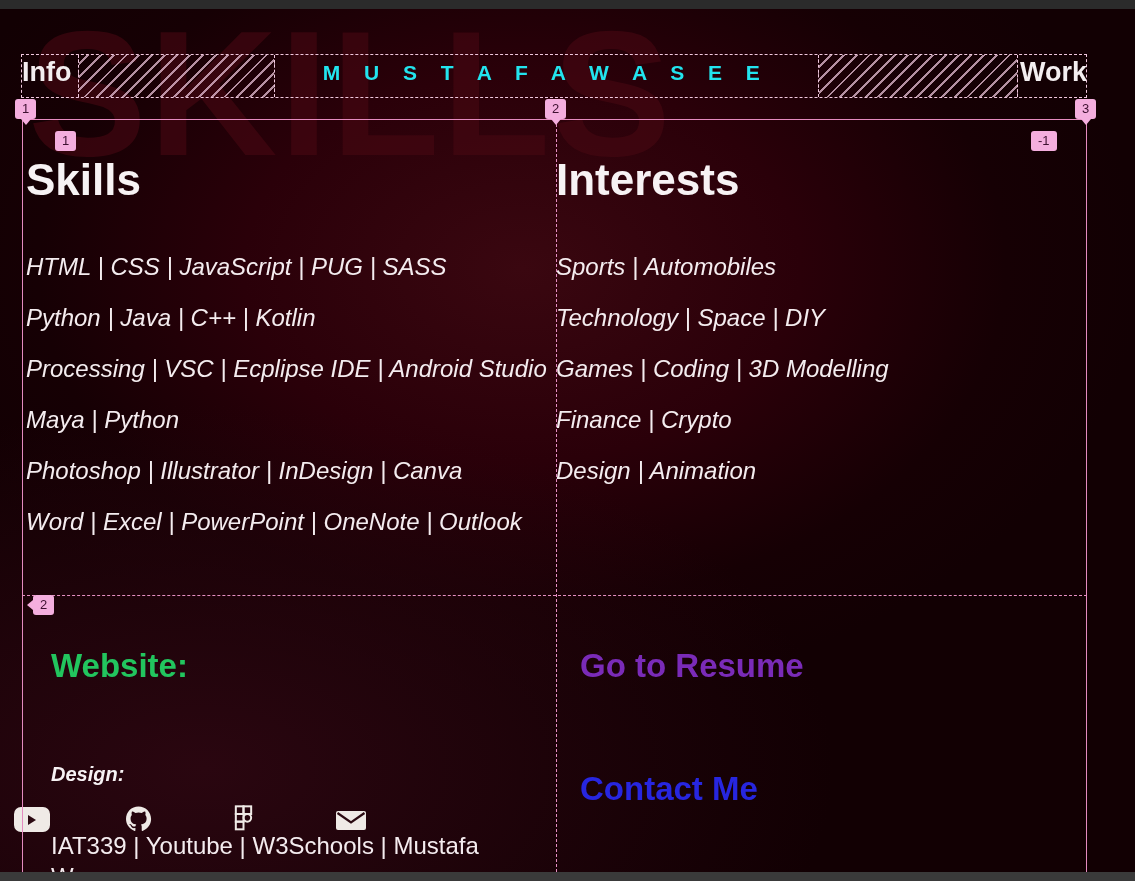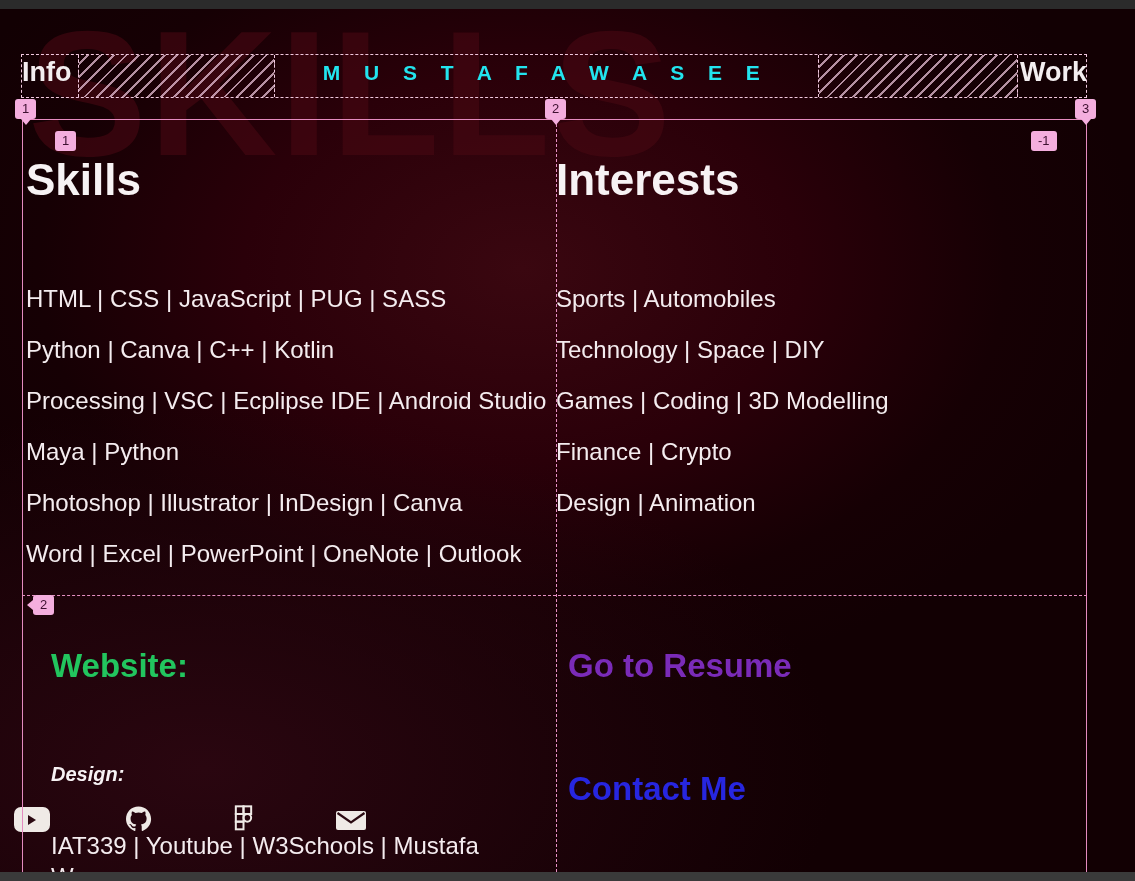--- a/index.html
+++ b/index.html
@@ -107,32 +107,32 @@
 
   
   .main{
     position:absolute; top:110px; left:22px; width:1065px; height:753px;
     z-index:10;
   }
   .sec-head{
     color:#f7f2f4; font-size:44px; font-weight:bold;
     font-family:"Liberation Sans", sans-serif; line-height:1.05;
   }
-  .row-list{ margin-top:84px; }
+  .row-list{ margin-top:52px;font-style:italic; }
   .row-item{
     color:#f4ecef; font-size:24px; line-height:1; margin-bottom:27px;
     font-family:"Liberation Sans", sans-serif; white-space:nowrap;
   }
 
   .col-left{ position:absolute; left:4px; top:38px; width:530px; }
   .col-right{ position:absolute; left:534px; top:38px; width:530px; }
 
   
   .lower-left{ position:absolute; left:29px; top:528px; width:505px; }
-  .lower-right{ position:absolute; left:546px; top:528px; width:505px; }
+  .lower-right{ position:absolute; left:558px; top:528px; width:505px; }
 
   .sub-head{
     color:#22c55e; font-size:33px; font-weight:bold;
     font-family:"Liberation Sans", sans-serif;
   }
   .sub-head-sm{
     color:#f7f2f4; font-size:20px; font-weight:bold;
     font-family:"Liberation Sans", sans-serif;
     font-style:italic;
   }
@@ -198,21 +198,21 @@
   <div class="hdr-overlay"></div>
   <div class="gap-stripe" id="gapA"></div>
   <div class="gap-stripe" id="gapB"></div>
 
   <div class="main">
 
     <div class="col-left">
       <div class="sec-head">Skills</div>
       <div class="row-list">
         <div class="row-item">HTML | CSS | JavaScript | PUG | SASS</div>
-        <div class="row-item">Python | Canva | C++ | Kotlin</div>
+        <div class="row-item">Python | Java | C++ | Kotlin</div>
         <div class="row-item">Processing | VSC | Ecplipse IDE | Android Studio</div>
         <div class="row-item">Maya | Python</div>
         <div class="row-item">Photoshop | Illustrator | InDesign | Canva</div>
         <div class="row-item">Word | Excel | PowerPoint | OneNote | Outlook</div>
       </div>
     </div>
 
     <div class="col-right">
       <div class="sec-head">Interests</div>
       <div class="row-list">

